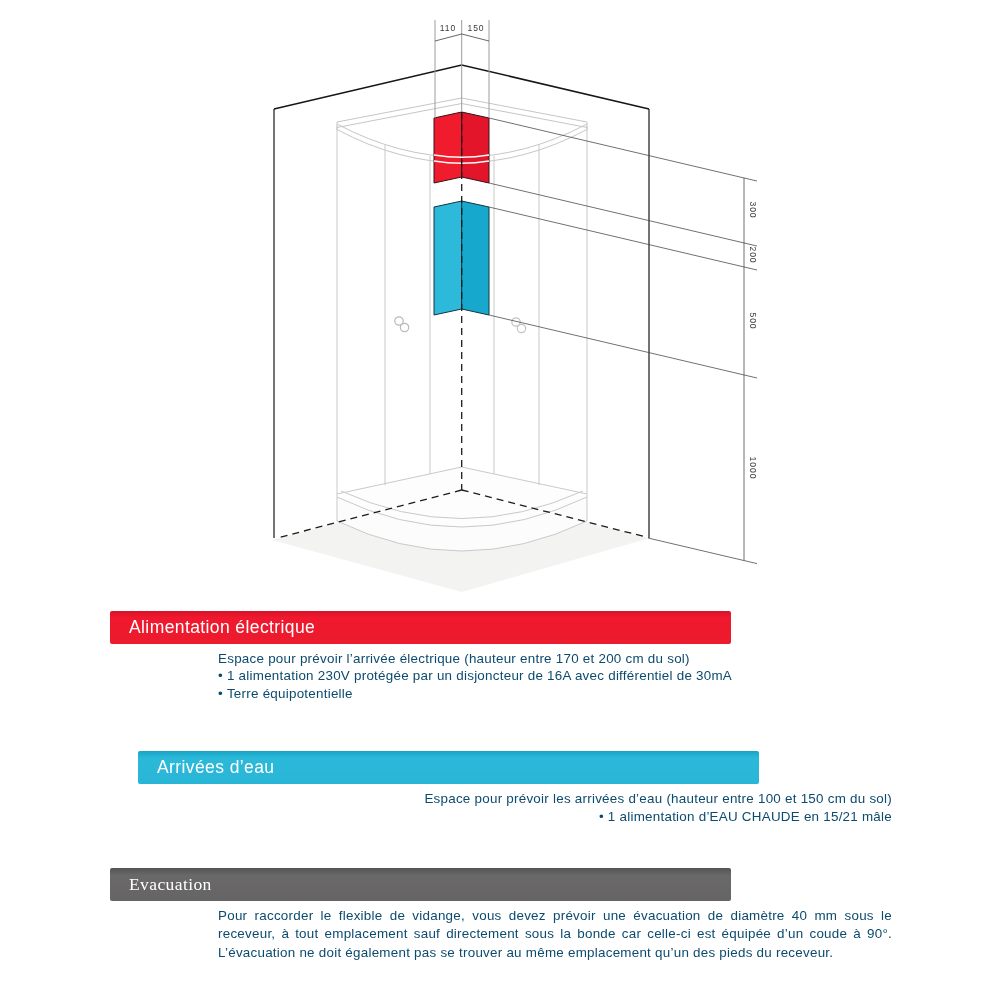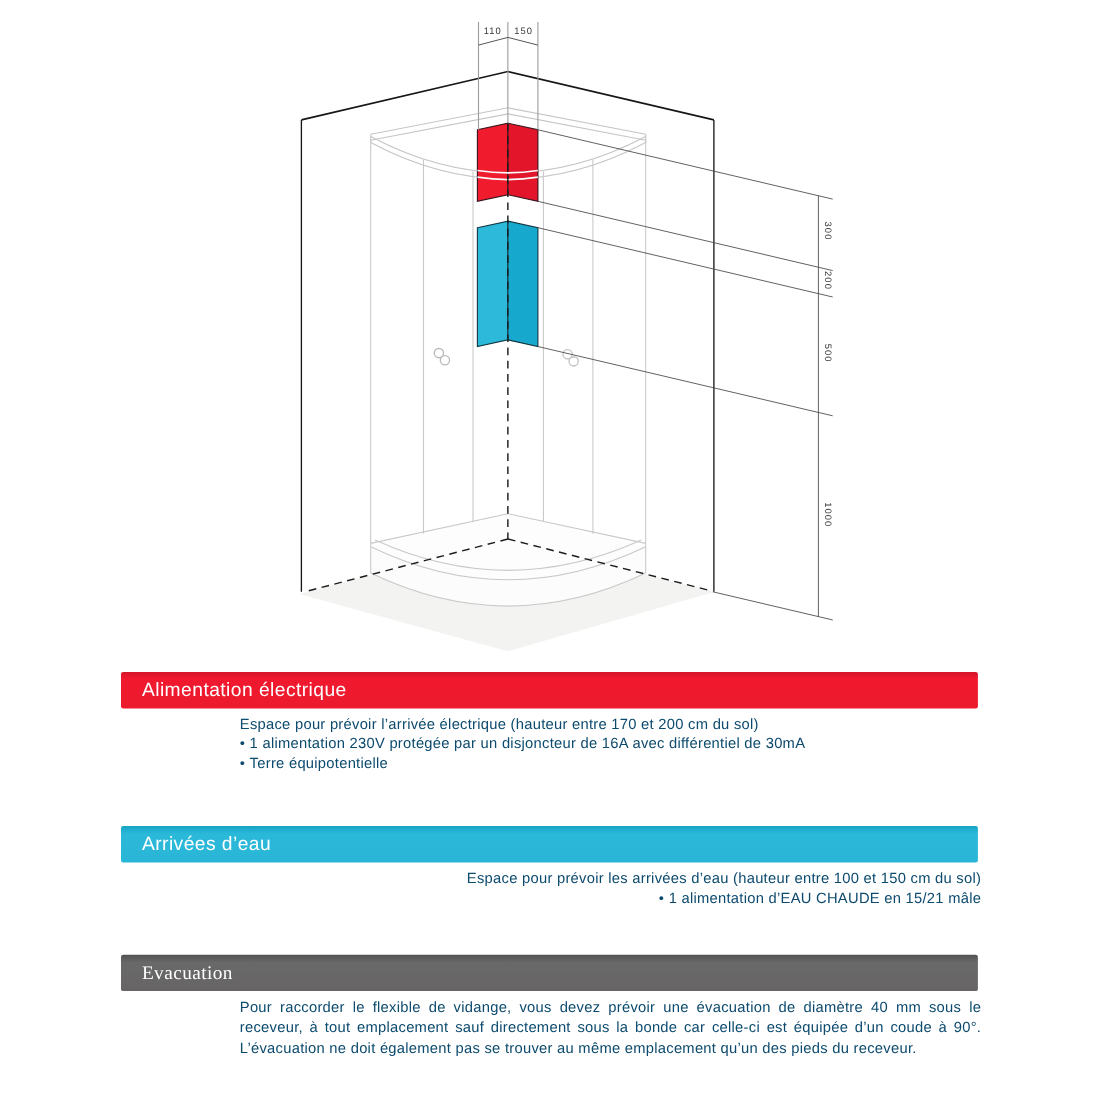--- a/index.html
+++ b/index.html
@@ -1,23 +1,23 @@
 <!DOCTYPE html>
 <html><head>
 <meta charset="utf-8">
 <style>
   html,body{margin:0;padding:0;background:#fff;}
   #page{position:relative;width:1000px;height:1000px;background:#ffffff;overflow:hidden;
         font-family:"Liberation Sans", sans-serif;color:#4d4d4f;}
   #drawing{position:absolute;left:0;top:0;}
-  .banner{position:absolute;left:110px;width:779px;height:33px;border-radius:2px;
+  .banner{position:absolute;left:110px;width:621px;height:33px;border-radius:2px;
           color:#ffffff;font-size:17.5px;letter-spacing:.4px;
           display:flex;align-items:center;padding-left:19px;box-sizing:border-box;}
   .banner-red{top:611px;background:linear-gradient(#d4152a 0%,#f0182e 18%,#ec1b2d 100%);}
-  .banner-cyan{top:751px;background:linear-gradient(#18a3c5 0%,#2bb9da 22%,#29b5d6 100%);}
+  .banner-cyan{top:751px;background:linear-gradient(#18a3c5 0%,#2bb9da 22%,#29b5d6 100%);margin-left:28px;}
   .banner-gray{top:868px;background:linear-gradient(#545354 0%,#6a696a 22%,#666465 100%);font-family:Liberation Serif, serif;}
   .txt{position:absolute;left:218px;width:674px;font-size:13.4px;letter-spacing:.25px;color:#0c4a6e;}
   .txt-elec{top:650px;line-height:17.4px;}
   .txt-water{top:790px;line-height:18px;text-align:right;}
   .txt-evac{top:907px;line-height:18.3px;text-align:justify;}
   .bullet{padding-left:15px;text-indent:-15px;}
   .bullet::before{content:"\2022\a0";}
 </style>
 </head>
 <body>

